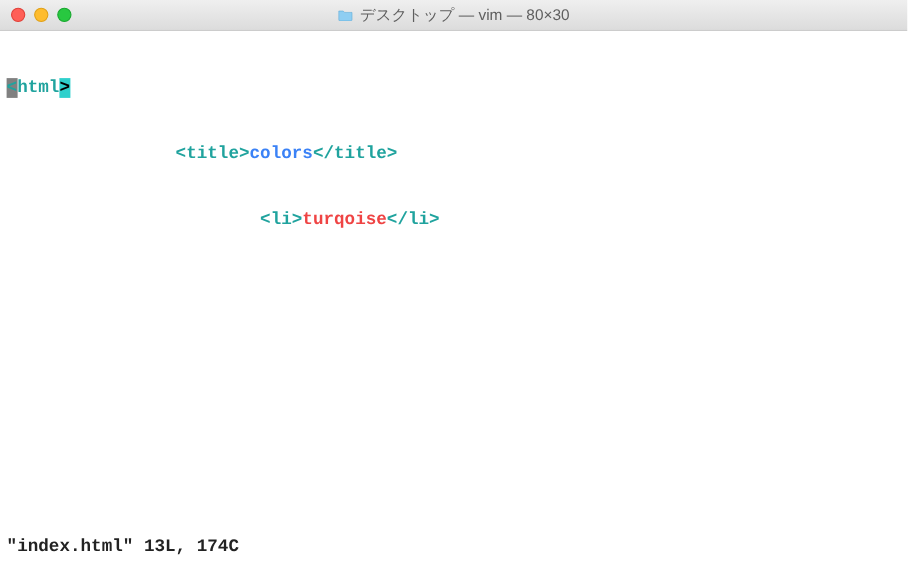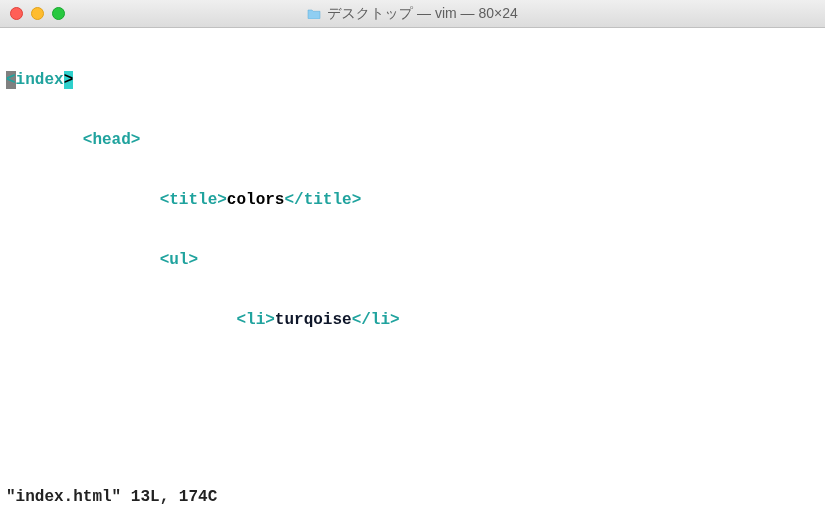--- a/index.html
+++ b/index.html
@@ -48,51 +48,49 @@
     }
     .editor {
       padding: 2px 6px 0 6px;
       line-height: 20px;
       white-space: pre;
     }
     .line { display: block; height: 20px; }
     .cur-bg { background: #808080; }
     .tag-name { color: #20a39e; }
     .angle-gt-cursor { background: #2ed0cc; color:#000; }
-    .text-content { color: #000000; }
-    .plain { color: #0f172a; }
+    .text-content { color: #3b82f6; }
+    .plain { color: #ef4444; }
     .statusbar {
       position: absolute;
       bottom: 4px;
       left: 6px;
       color: #222;
     }
   </style>
 </head>
 <body>
 
 <div class="titlebar">
   <div class="traffic-lights">
     <div class="traffic-light tl-close"></div>
     <div class="traffic-light tl-min"></div>
     <div class="traffic-light tl-max"></div>
   </div>
   <div class="titlebar-title">
     <svg class="folder-icon" viewBox="0 0 14 11">
       <path d="M1 2 h4 l1.2 1.3 H13 v6.7 a1 1 0 0 1 -1 1 H2 a1 1 0 0 1 -1 -1 Z" fill="#8fcef2" stroke="#5aa8d6" stroke-width="0.5"></path>
     </svg>
-    <span>デスクトップ — vim — 80×24</span>
+    <span>デスクトップ — vim — 80×30</span>
   </div>
 </div>
 
 <div class="editor">
-  <span class="line"><span class="cur-bg tag-name">&lt;</span><span class="tag-name">index</span><span class="angle-gt-cursor">&gt;</span></span>
-  <span class="line"><span>        </span><span class="tag-name">&lt;head&gt;</span></span>
+  <span class="line"><span class="cur-bg tag-name">&lt;</span><span class="tag-name">html</span><span class="angle-gt-cursor">&gt;</span></span>
   <span class="line"><span>                </span><span class="tag-name">&lt;title&gt;</span><span class="text-content">colors</span><span class="tag-name">&lt;/title&gt;</span></span>
-  <span class="line"><span>                </span><span class="tag-name">&lt;ul&gt;</span></span>
   <span class="line"><span>                        </span><span class="tag-name">&lt;li&gt;</span><span class="plain">turqoise</span><span class="tag-name">&lt;/li&gt;</span></span>
   
   
   
   
   
   
   
   
   

